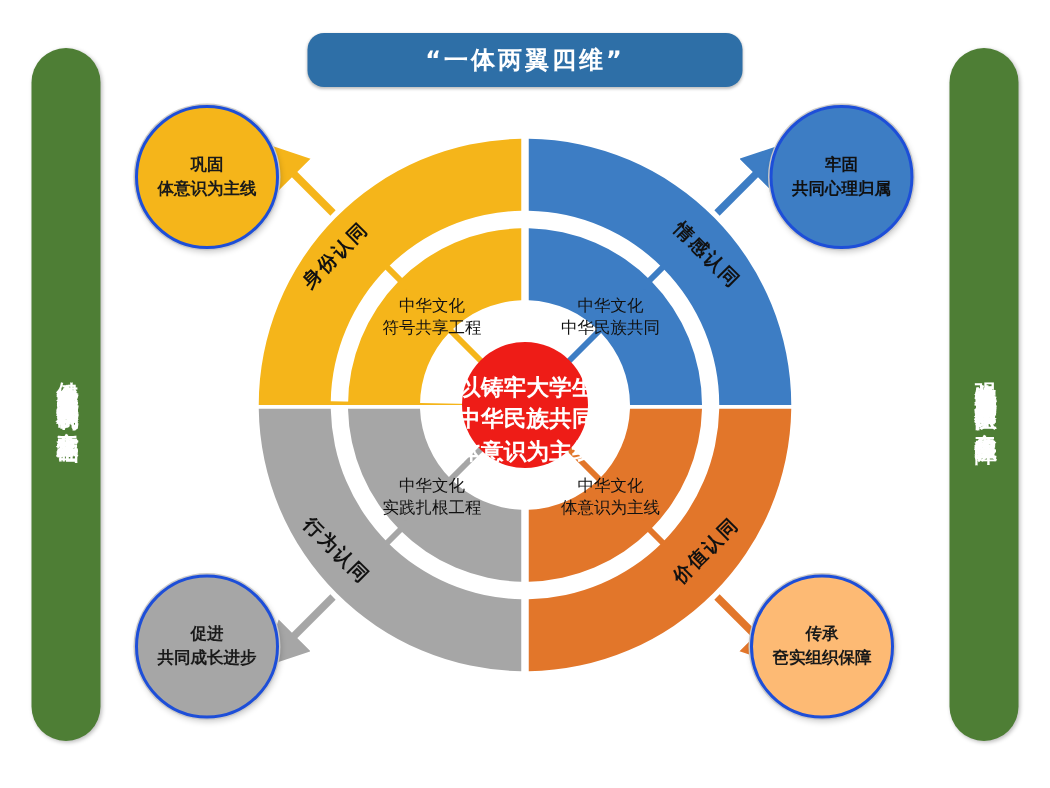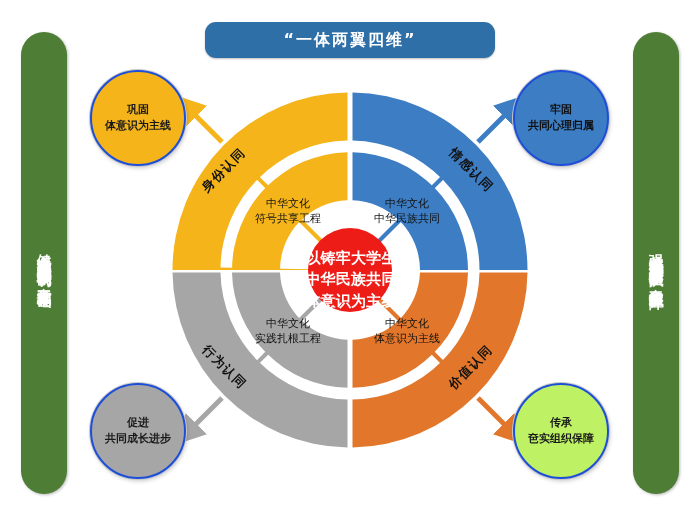--- a/index.html
+++ b/index.html
@@ -62,21 +62,21 @@
     font-size:11px;font-weight:bold;
     line-height:1.45;
     border:2px solid #1d4ed8;
     box-shadow:0 0 0 1px #c9c9c9, 1px 2px 4px rgba(0,0,0,.22);
     box-sizing:border-box;
   }
   .bubble span{display:block;}
   .bubble-tl{left:90px;top:70px;background:#F5B51A;}
   .bubble-tr{left:513px;top:70px;background:#3D7DC4;color:#101010;}
   .bubble-bl{left:90px;top:383px;background:#A6A6A6;}
-  .bubble-br{left:513px;top:383px;background:#bef264;}
+  .bubble-br{left:500px;top:383px;background:#fdba74;}
 
   
   #wheel{position:absolute;left:170px;top:90px;width:360px;height:360px;}
 
   
   .ring-label{
     position:absolute;
     font-size:12.5px;
     font-weight:bold;
     color:#111111;

